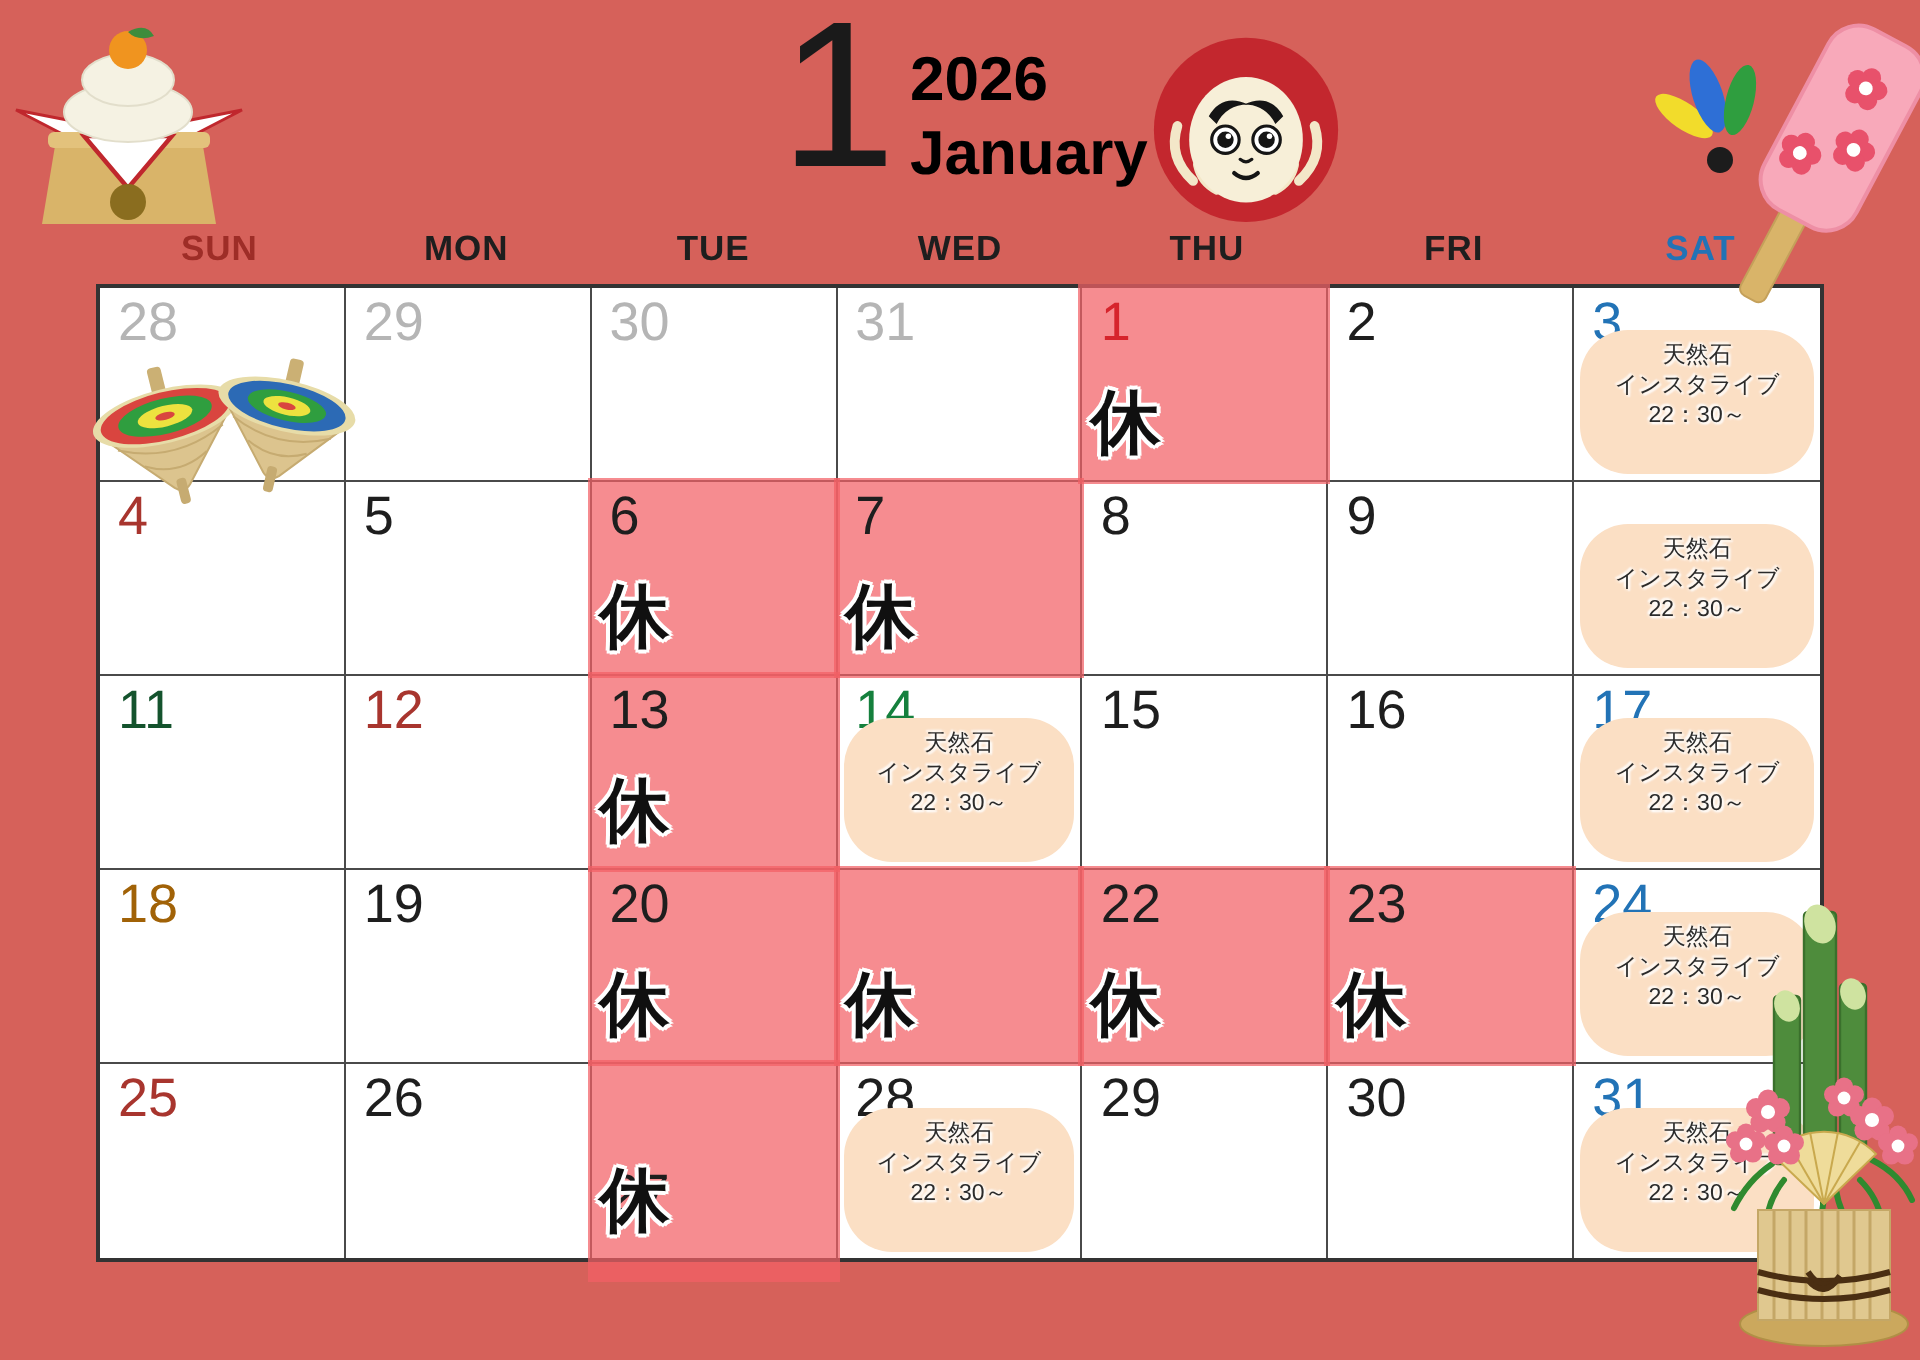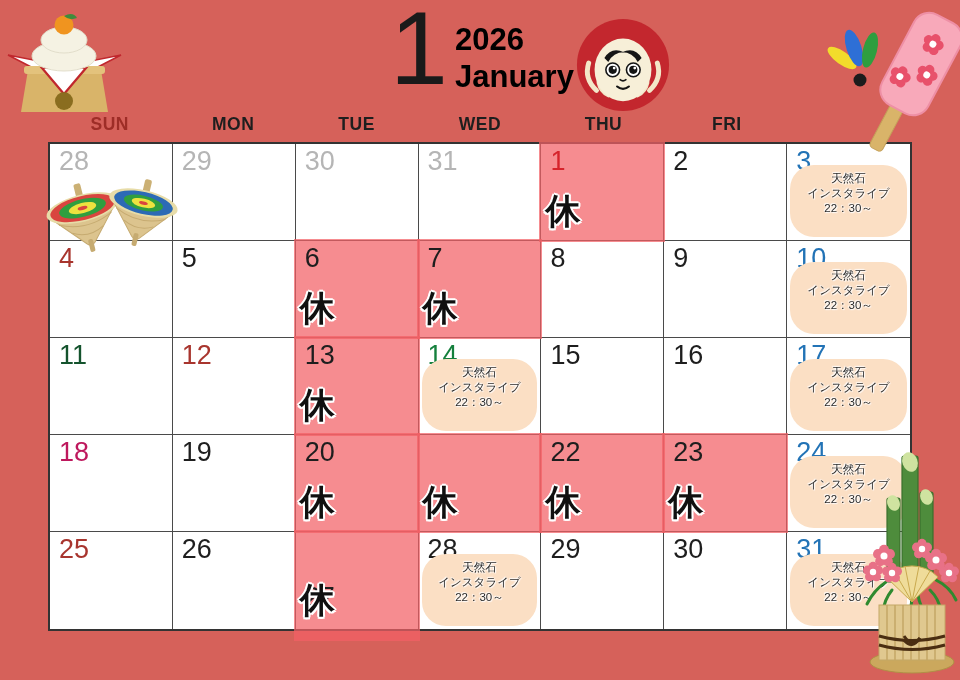--- a/index.html
+++ b/index.html
@@ -112,20 +112,21 @@
     </g>
   </svg>
 
   <div class="weekdays">
       <div class="wd" style="color: rgb(158, 45, 39);">SUN</div>
       <div class="wd" style="color: rgb(30, 30, 30);">MON</div>
       <div class="wd" style="color: rgb(30, 30, 30);">TUE</div>
       <div class="wd" style="color: rgb(30, 30, 30);">WED</div>
       <div class="wd" style="color: rgb(30, 30, 30);">THU</div>
       <div class="wd" style="color: rgb(30, 30, 30);">FRI</div>
+      <div class="wd" style="color: rgb(34, 115, 182);">SAT</div>
     </div>
 
   <div class="cal">
       <div class="cell">
         <div class="day" style="color: rgb(181, 181, 181);">28</div>
       </div>
       <div class="cell">
         <div class="day" style="color: rgb(181, 181, 181);">29</div>
       </div>
       <div class="cell">
@@ -163,21 +164,20 @@
         <div class="day" style="color: rgb(30, 30, 30);">7</div>
         <div class="closed-mark">休</div>
       </div>
       <div class="cell">
         <div class="day" style="color: rgb(30, 30, 30);">8</div>
       </div>
       <div class="cell">
         <div class="day" style="color: rgb(30, 30, 30);">9</div>
       </div>
       <div class="cell">
-        <div class="day" style="color: rgb(34, 115, 182);">10</div>
         <div class="badge">
           <div>天然石</div>
           <div>インスタライブ</div>
           <div>22：30～</div>
         </div>
       </div>
       <div class="cell">
         <div class="day" style="color: #14532d;">11</div>
       </div>
       <div class="cell">
@@ -203,21 +203,21 @@
       </div>
       <div class="cell">
         <div class="day" style="color: rgb(34, 115, 182);">17</div>
         <div class="badge">
           <div>天然石</div>
           <div>インスタライブ</div>
           <div>22：30～</div>
         </div>
       </div>
       <div class="cell">
-        <div class="day" style="color: #be185d;">18</div>
+        <div class="day" style="color: #a16207;">18</div>
       </div>
       <div class="cell">
         <div class="day" style="color: rgb(30, 30, 30);">19</div>
       </div>
       <div class="cell closed">
         <div class="day" style="color: rgb(30, 30, 30);">20</div>
         <div class="closed-mark">休</div>
       </div>
       <div class="cell closed">
         <div class="closed-mark">休</div>

